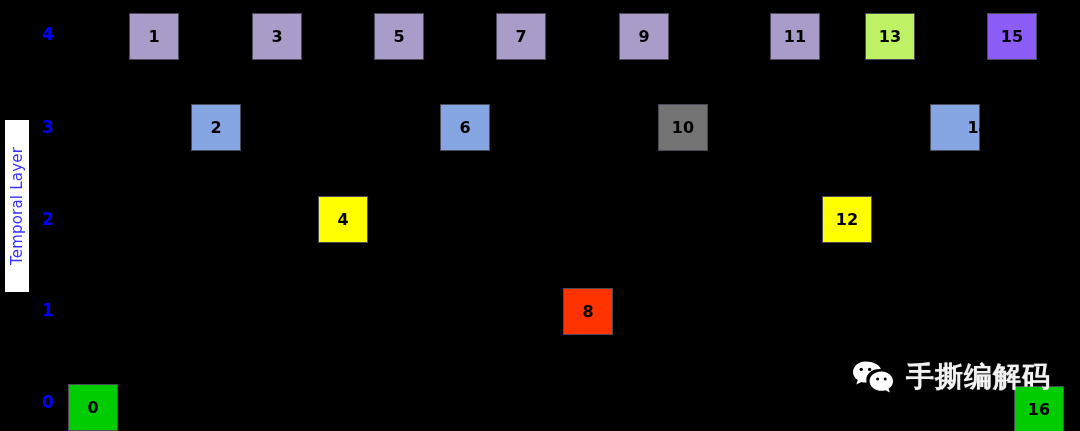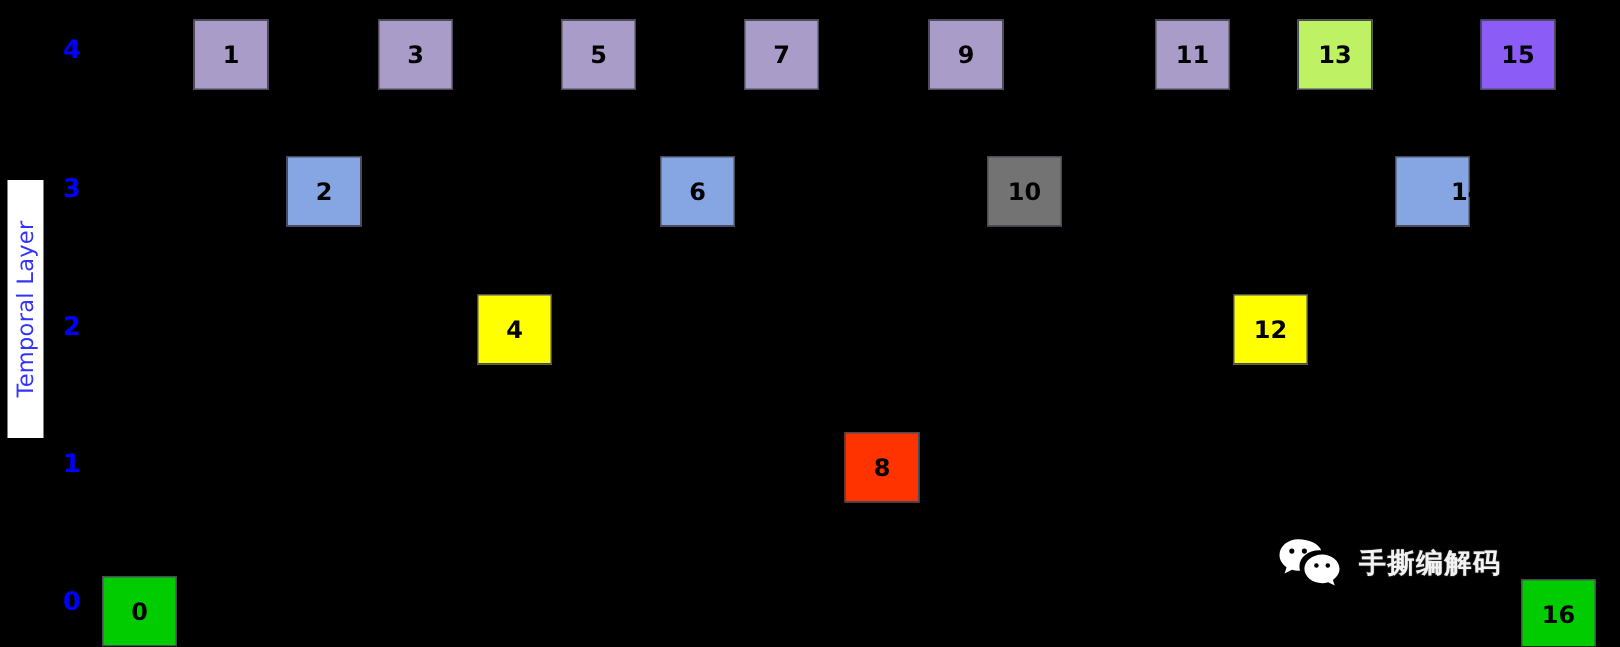--- a/index.html
+++ b/index.html
@@ -78,21 +78,21 @@
     gap: 8px;
   }
   .wechat-icon {
     position: relative;
     width: 46px;
     height: 34px;
   }
   .watermark-text {
     color: #F2F2F2;
     font-family: "DejaVu Sans", "Liberation Sans", sans-serif;
-    font-size: 18px;
+    font-size: 28px;
     font-weight: bold;
     letter-spacing: 1px;
     white-space: nowrap;
     text-shadow: 0 0 1px rgba(255,255,255,0.5);
   }
 </style>
 </head>
 <body>
 
 <div id="canvas">

